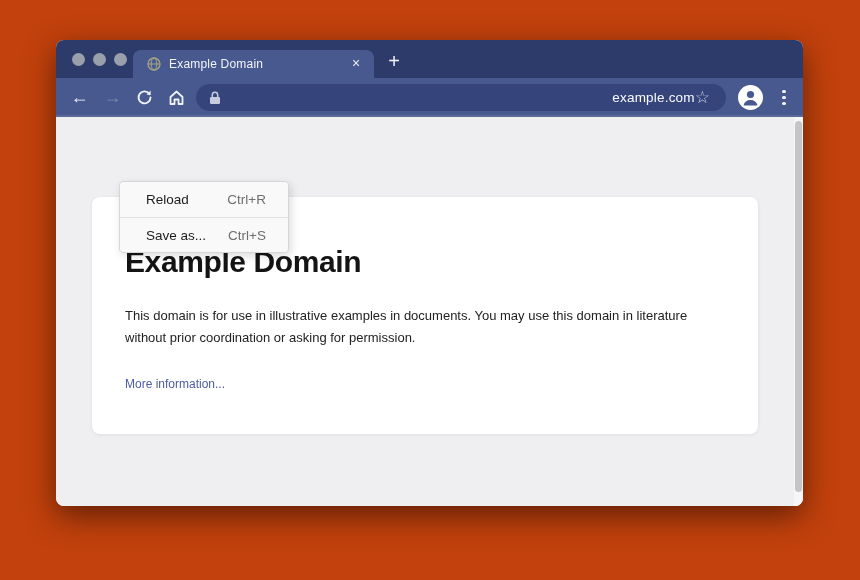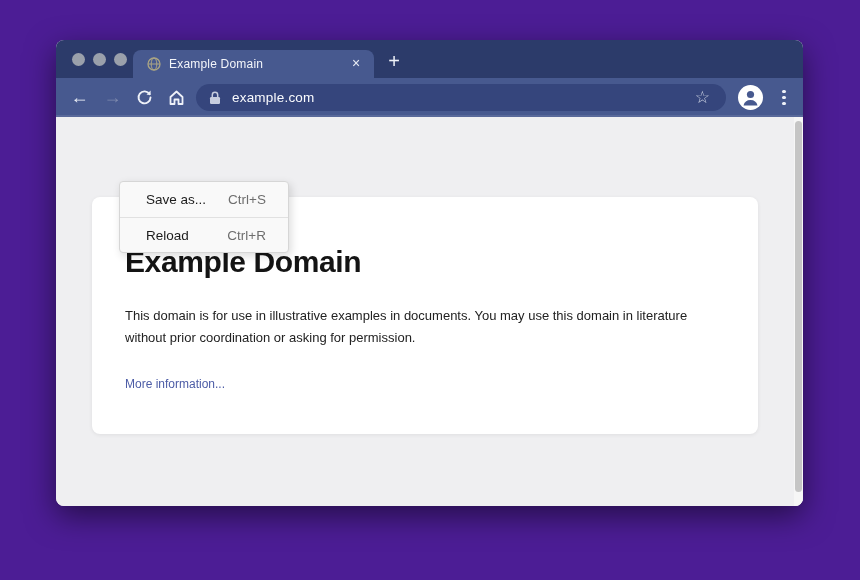--- a/index.html
+++ b/index.html
@@ -1,18 +1,18 @@
 <!DOCTYPE html>
 <html><head>
 <meta charset="utf-8">
 <style>
   * { margin:0; padding:0; box-sizing:border-box; }
   html,body { width:860px; height:580px; background:#000; font-family:"Liberation Sans", sans-serif; overflow:hidden; }
 
-  .stage { position:relative; width:860px; height:580px; background:#4c1d95; }
+  .stage { position:relative; width:860px; height:580px; background:#c2410c; }
 
   .browser-window { position:absolute; left:56px; top:40px; width:747px; height:466px;
     border-radius:8px; overflow:hidden; background:#efeff1; box-shadow:0 10px 30px rgba(0,0,0,.5); }
 
   
   .tabstrip { position:relative; height:38px; background:#2c3b6a; }
   .traffic-lights { position:absolute; left:16px; top:13px; display:flex; gap:8px; }
   .traffic-light { width:13px; height:13px; border-radius:50%; background:#9aa0ab; }
 
   .tab { position:absolute; left:77px; top:10px; width:241px; height:28px; background:#47598f;
@@ -30,21 +30,21 @@
   .toolbar::after { content:""; position:absolute; left:0; right:0; bottom:0; height:2px;
     background:rgba(255,255,255,.10); }
   .nav-btn { position:absolute; top:9px; width:21px; height:21px; display:flex; align-items:center;
     justify-content:center; font-size:18px; color:#eef1f8; }
   .nav-back { left:13px; }
   .nav-forward { left:46px; color:#7e89ad; }
   .nav-reload { left:78px; }
   .nav-home { left:110px; }
 
   .addressbar { position:absolute; left:140px; top:6px; width:530px; height:27px; border-radius:14px;
-    background:#35457c; display:flex; align-items:center; padding:0 10px 0 13px; }
+    background:#35457c; display:flex; align-items:center; padding:0 10px 0 13px;text-align:right; }
   .lock-icon { width:12px; height:14px; flex:0 0 auto; }
   .address-url { margin-left:11px; font-size:13.5px; color:#fafbfe; letter-spacing:.2px; flex:1 1 auto; }
   .star-btn { flex:0 0 auto; font-size:17px; color:#c9d0e0; line-height:1; margin-right:6px; }
 
   .avatar-btn { position:absolute; left:682px; top:7px; width:25px; height:25px; border-radius:50%;
     background:#fff; display:flex; align-items:center; justify-content:center; }
   .overflow-btn { position:absolute; left:722px; top:9px; width:12px; height:21px; display:flex;
     flex-direction:column; align-items:center; justify-content:center; gap:2.5px; }
   .overflow-dot { width:3.5px; height:3.5px; border-radius:50%; background:#eef1f8; }
 
@@ -140,26 +140,26 @@
     <div class="content">
 
       <div class="page-card">
         <h1 class="page-heading">Example Domain</h1>
         <p class="page-body">This domain is for use in illustrative examples in documents. You may use this domain in literature without prior coordination or asking for permission.</p>
         <a class="page-link" href="#">More information...</a>
       </div>
 
       <div class="context-menu">
         <div class="context-menu-item">
+          <span class="menu-label">Reload</span>
+          <span class="menu-shortcut">Ctrl+R</span>
+        </div>
+        <div class="context-menu-item">
           <span class="menu-label">Save as...</span>
           <span class="menu-shortcut">Ctrl+S</span>
-        </div>
-        <div class="context-menu-item">
-          <span class="menu-label">Reload</span>
-          <span class="menu-shortcut">Ctrl+R</span>
         </div>
       </div>
 
       <div class="page-scrollbar">
         <div class="page-scrollbar-thumb"></div>
       </div>
 
     </div>
   </div>
 </div>

